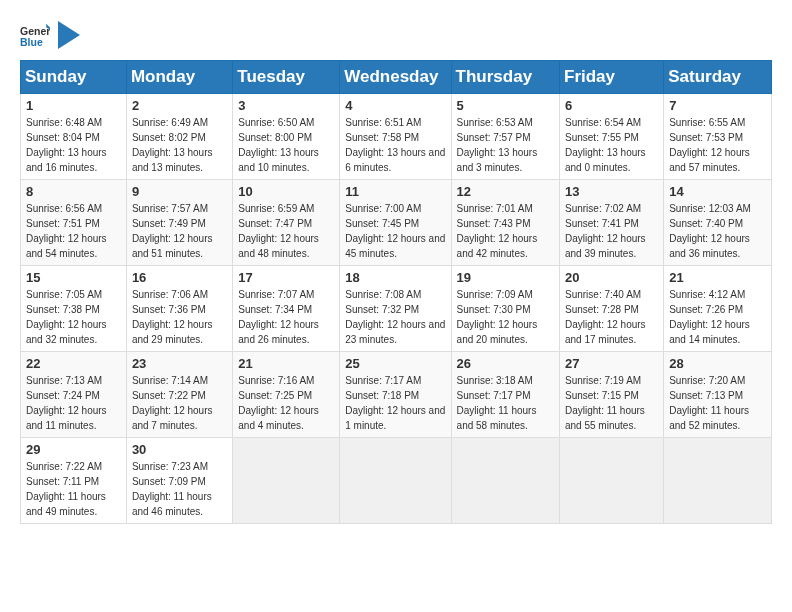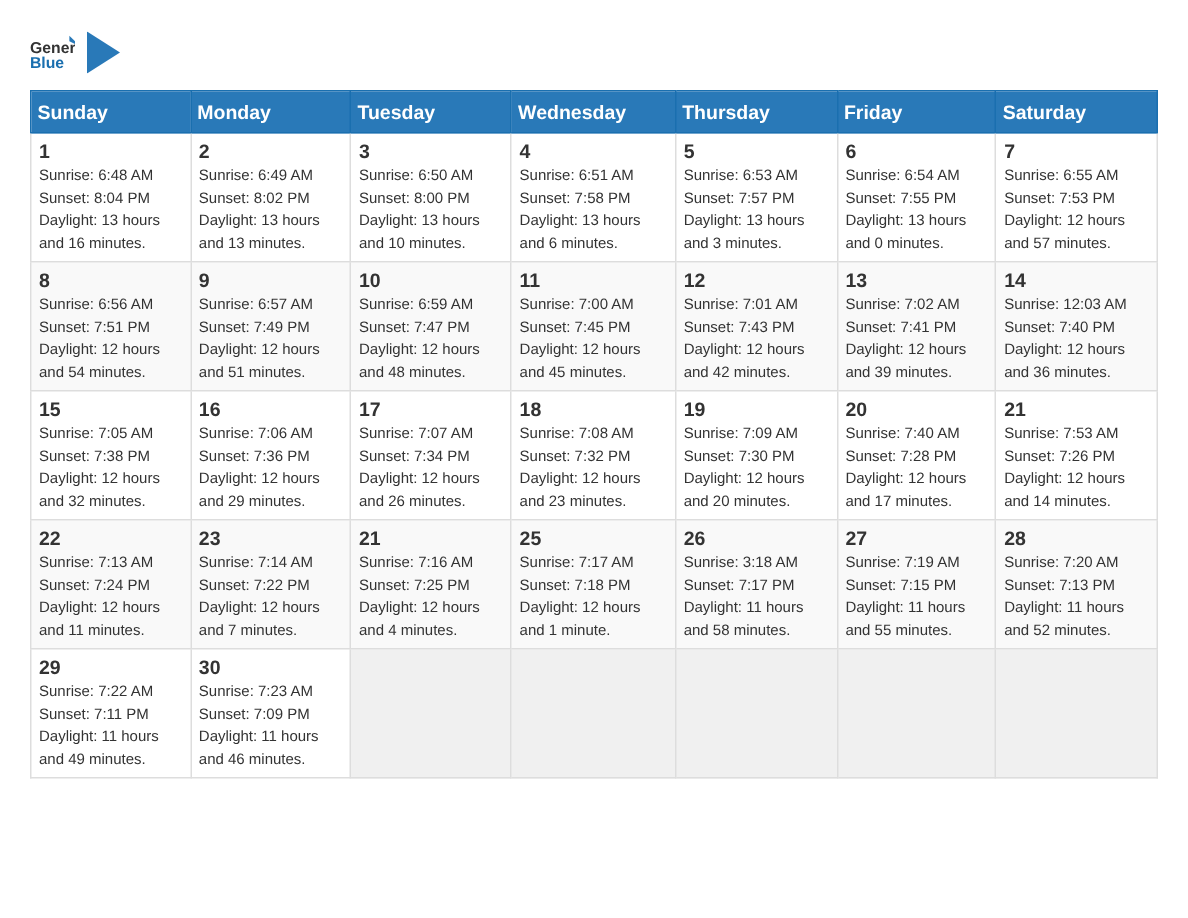--- a/index.html
+++ b/index.html
@@ -38,21 +38,21 @@
       color: #555;
     }
     .calendar-table {
       width: 100%;
       border-collapse: collapse;
       border: 1px solid #ccc;
     }
     .calendar-table th {
       background-color: #2979b8;
       color: white;
-      font-size: 13px;
+      font-size: 17px;
       font-weight: bold;
       padding: 6px 4px;
       text-align: left;
       border: 1px solid #1a6faf;
     }
     .calendar-table td {
       vertical-align: top;
       padding: 4px 5px;
       font-size: 10.5px;
       color: #333;
@@ -168,21 +168,21 @@
       </tr>
       <tr class="week-row">
         <td>
         <span class="day-num">8</span>
         <span class="day-info">Sunrise: 6:56 AM</span><br>
         <span class="day-info">Sunset: 7:51 PM</span><br>
         <span class="day-info">Daylight: 12 hours and 54 minutes.</span>
       </td>
         <td>
         <span class="day-num">9</span>
-        <span class="day-info">Sunrise: 6:57 AM</span><br>
+        <span class="day-info">Sunrise: 7:57 AM</span><br>
         <span class="day-info">Sunset: 7:49 PM</span><br>
         <span class="day-info">Daylight: 12 hours and 51 minutes.</span>
       </td>
         <td>
         <span class="day-num">10</span>
         <span class="day-info">Sunrise: 6:59 AM</span><br>
         <span class="day-info">Sunset: 7:47 PM</span><br>
         <span class="day-info">Daylight: 12 hours and 48 minutes.</span>
       </td>
         <td>
@@ -242,21 +242,21 @@
         <span class="day-info">Daylight: 12 hours and 20 minutes.</span>
       </td>
         <td>
         <span class="day-num">20</span>
         <span class="day-info">Sunrise: 7:40 AM</span><br>
         <span class="day-info">Sunset: 7:28 PM</span><br>
         <span class="day-info">Daylight: 12 hours and 17 minutes.</span>
       </td>
         <td>
         <span class="day-num">21</span>
-        <span class="day-info">Sunrise: 7:53 AM</span><br>
+        <span class="day-info">Sunrise: 4:12 AM</span><br>
         <span class="day-info">Sunset: 7:26 PM</span><br>
         <span class="day-info">Daylight: 12 hours and 14 minutes.</span>
       </td>
       </tr>
       <tr class="week-row">
         <td>
         <span class="day-num">22</span>
         <span class="day-info">Sunrise: 7:13 AM</span><br>
         <span class="day-info">Sunset: 7:24 PM</span><br>
         <span class="day-info">Daylight: 12 hours and 11 minutes.</span>

